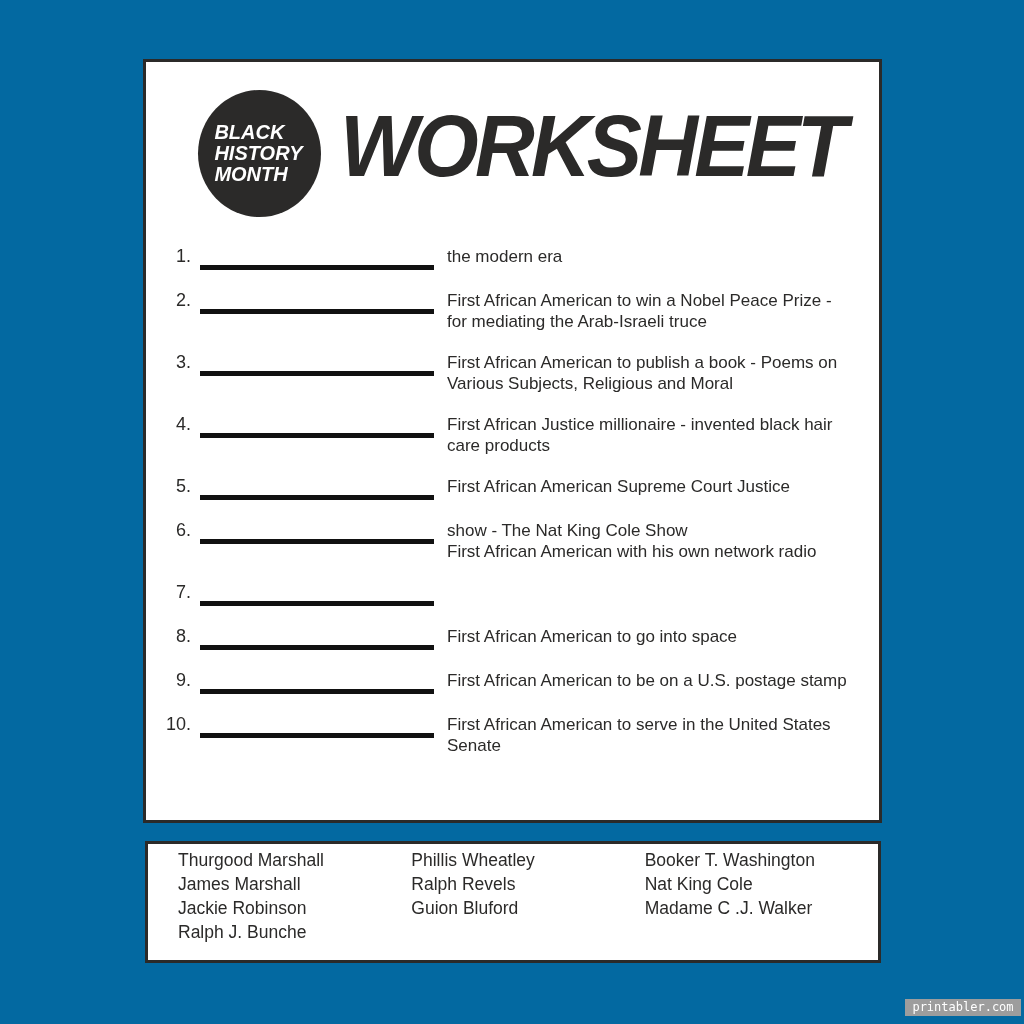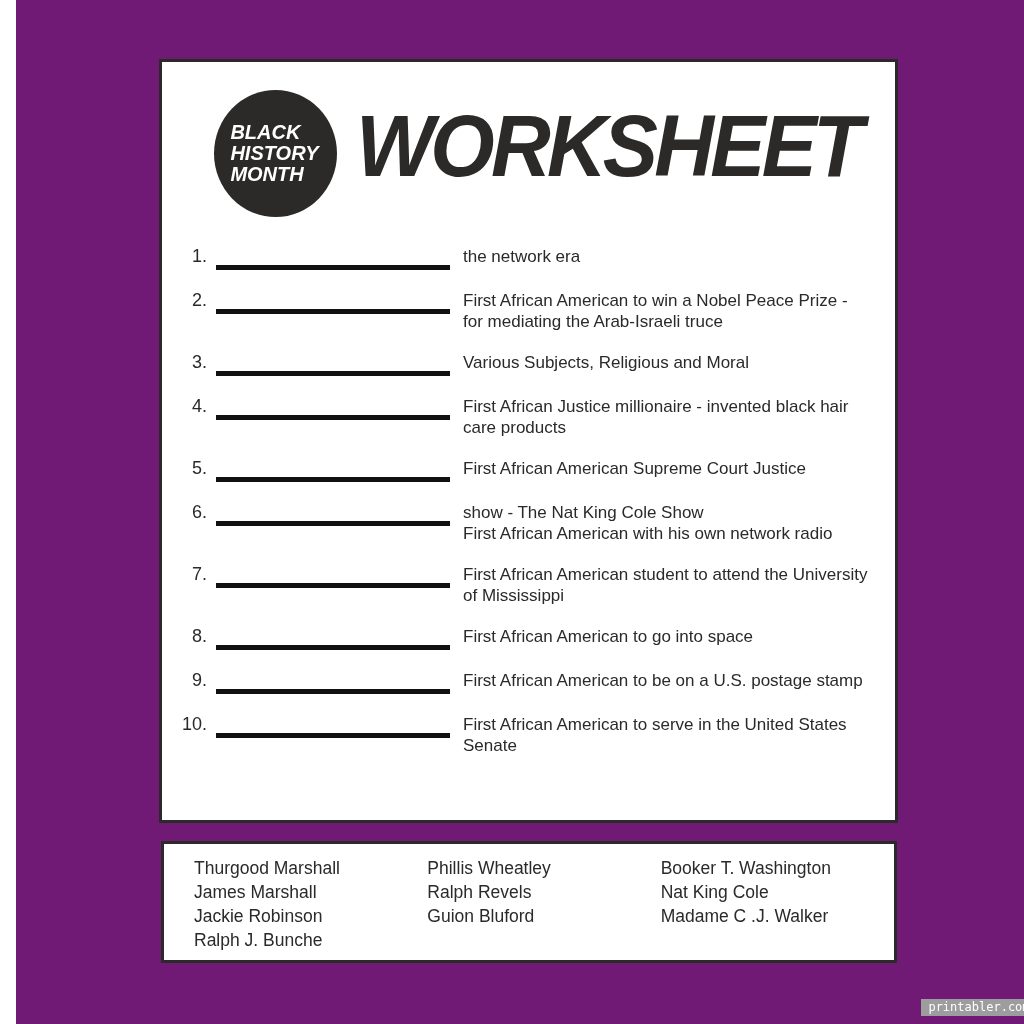--- a/index.html
+++ b/index.html
@@ -10,22 +10,21 @@
     height: 1024px;
     font-family: "Liberation Sans", sans-serif;
     color: #2b2a29;
     position: relative;
     overflow: hidden;
   }
 
   .page {
     position: absolute;
     inset: 0;
-    background: #701a75;
-    margin-left: 16px;
+    background: #0369a1;
   }
 
   
   .main-box {
     position: absolute;
     left: 143px;
     top: 59px;
     width: 739px;
     height: 764px;
     border: 3px solid #2b2a29;
@@ -111,21 +110,21 @@
   .word-bank {
     position: absolute;
     left: 145px;
     top: 841px;
     width: 736px;
     height: 122px;
     border: 3px solid #2b2a29;
     box-sizing: border-box;
     background: #ffffff;
     display: flex;
-    padding: 12px 0 0 30px;
+    padding: 4px 0 0 30px;
   }
   .wb-col {
     width: 245px;
     font-size: 17.5px;
     line-height: 24px;
     color: #2b2a29;
   }
 
   
   .watermark {
@@ -159,37 +158,38 @@
       </div>
     </div>
     <div class="title">WORKSHEET</div>
 
     <div class="questions">
 
       <div class="q-row">
         <div class="q-num">1.</div>
         <div class="q-blank"></div>
         <div class="q-clue">
-          <div>the network era</div>
+          <div>the modern era</div>
         </div>
       </div>
 
       <div class="q-row">
         <div class="q-num">2.</div>
         <div class="q-blank"></div>
         <div class="q-clue">
           <div>First African American to win a Nobel Peace Prize -</div>
           <div>for mediating the Arab-Israeli truce</div>
         </div>
       </div>
 
       <div class="q-row">
         <div class="q-num">3.</div>
         <div class="q-blank"></div>
         <div class="q-clue">
+          <div>First African American to publish a book - Poems on</div>
           <div>Various Subjects, Religious and Moral</div>
         </div>
       </div>
 
       <div class="q-row">
         <div class="q-num">4.</div>
         <div class="q-blank"></div>
         <div class="q-clue">
           <div>First African Justice millionaire - invented black hair</div>
           <div>care products</div>
@@ -210,24 +210,20 @@
         <div class="q-blank"></div>
         <div class="q-clue">
           <div>show - The Nat King Cole Show</div>
           <div>First African American with his own network radio</div>
         </div>
       </div>
 
       <div class="q-row">
         <div class="q-num">7.</div>
         <div class="q-blank"></div>
-        <div class="q-clue">
-          <div>First African American student to attend the University</div>
-          <div>of Mississippi</div>
-        </div>
       </div>
 
       <div class="q-row">
         <div class="q-num">8.</div>
         <div class="q-blank"></div>
         <div class="q-clue">
           <div>First African American to go into space</div>
           <div></div>
         </div>
       </div>

